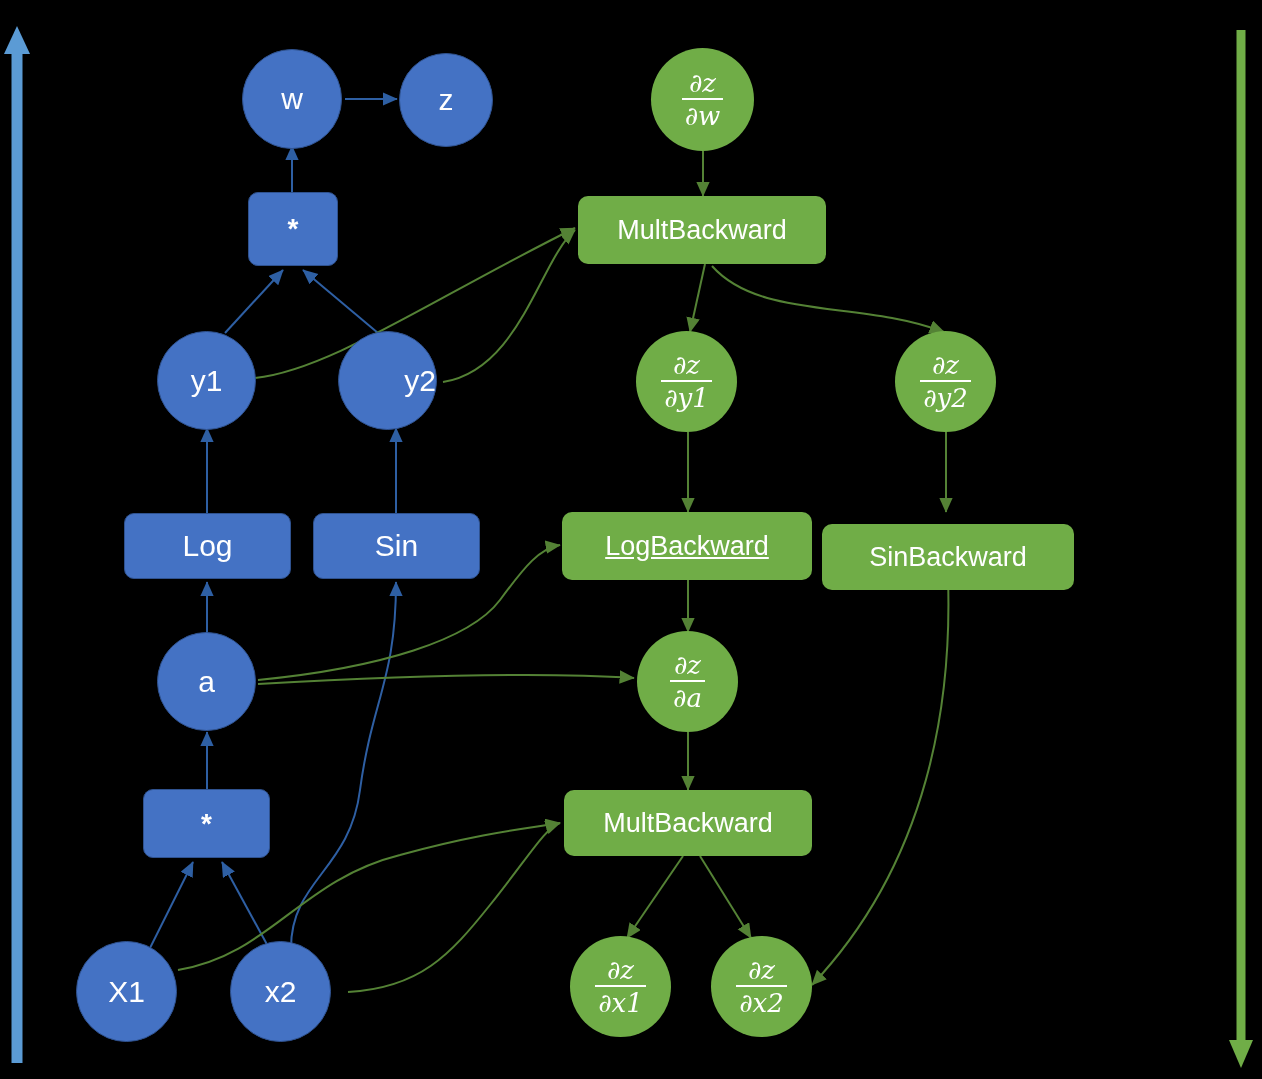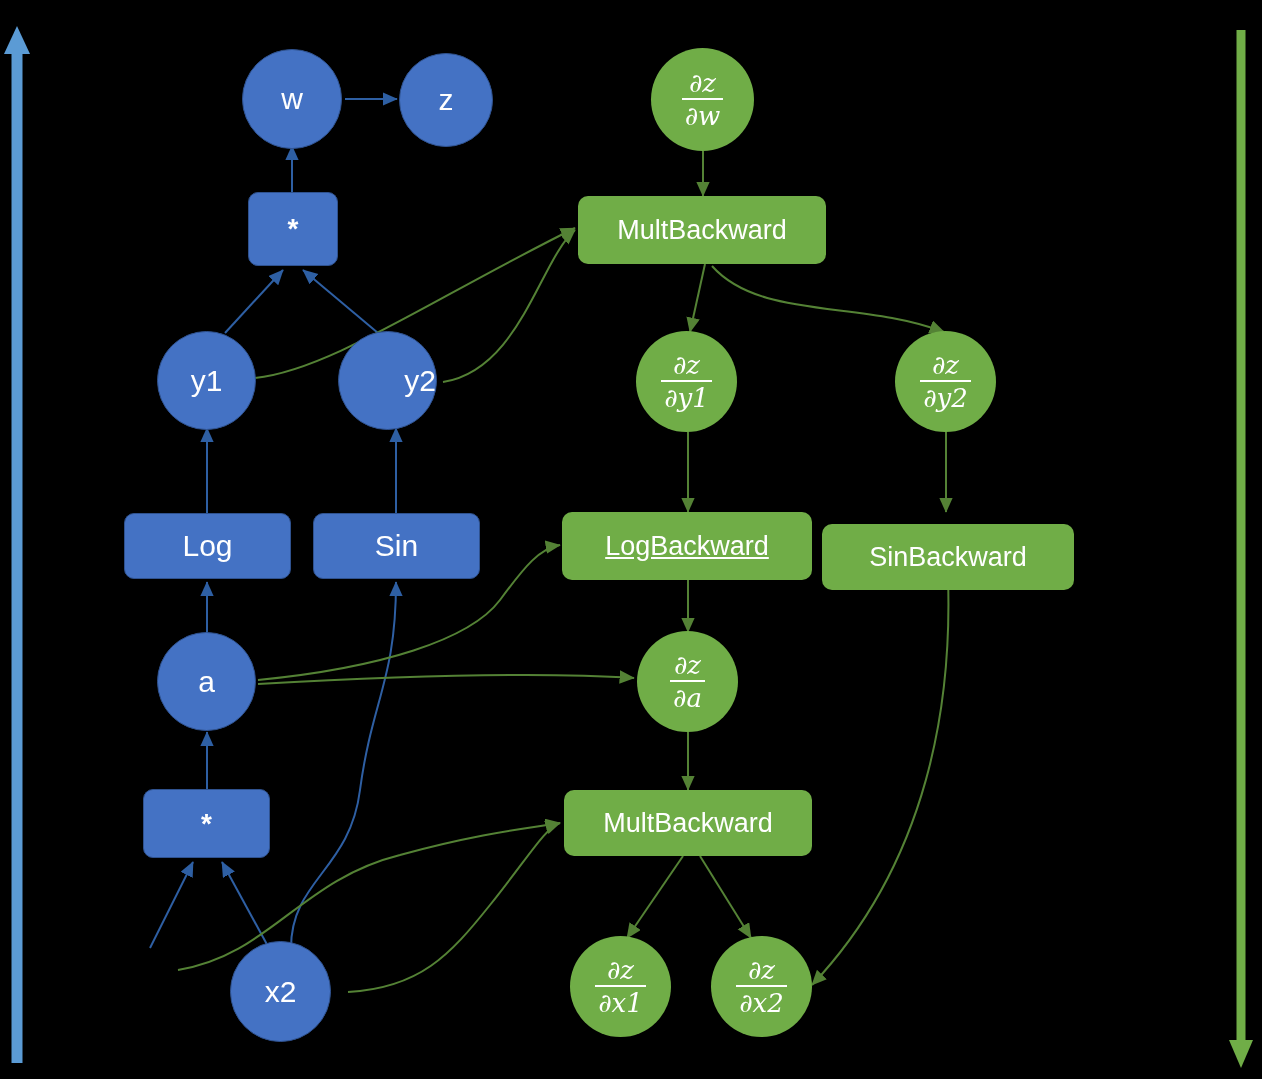--- a/index.html
+++ b/index.html
@@ -155,20 +155,23 @@
   </div>
 
   <div class="node circle blue lbl-md" style="left:157px;top:632px;width:99px;height:99px;">
     <span>a</span>
   </div>
 
   <div class="node rrect blue lbl-op" style="left:143px;top:789px;width:127px;height:69px;">
     <span>*</span>
   </div>
 
+  <div class="node circle blue lbl-md" style="left:76px;top:941px;width:101px;height:101px;">
+    <span>X1</span>
+  </div>
 
   <div class="node circle blue lbl-md" style="left:230px;top:941px;width:101px;height:101px;">
     <span>x2</span>
   </div>
 
   <div class="node circle green" style="left:651px;top:48px;width:103px;height:103px;">
     <span class="frac">
       <span class="num">∂z</span>
       <span class="den">∂w</span>
     </span>

